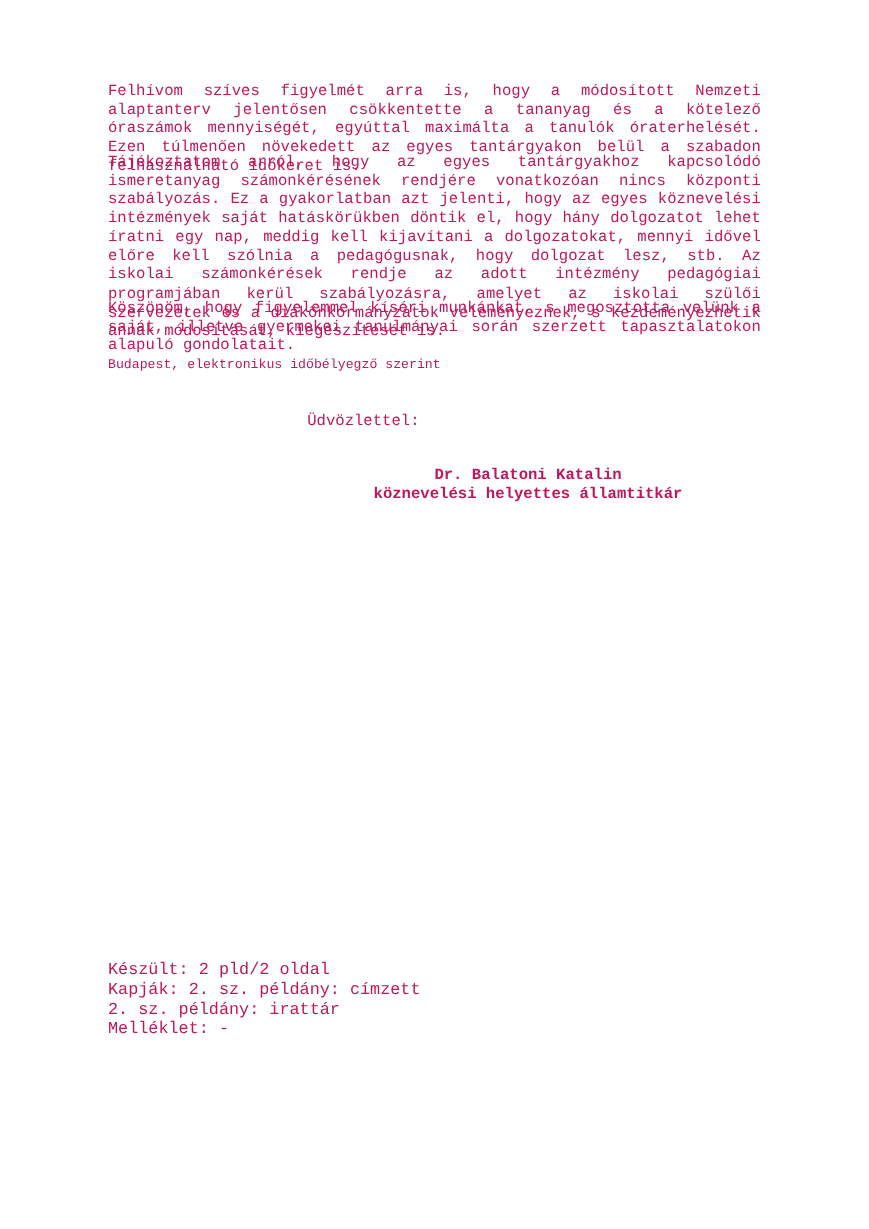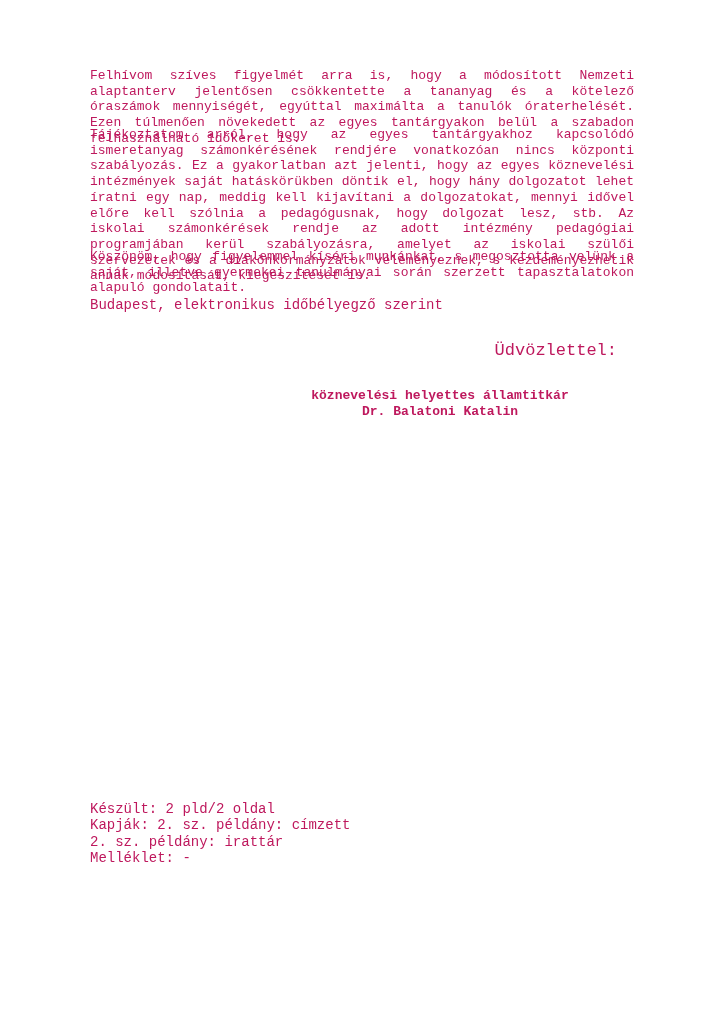--- a/index.html
+++ b/index.html
@@ -23,32 +23,32 @@
     width: 544px;
     font-size: 13px;
     line-height: 15.7px;
     text-align: justify;
     margin: 0;
   }
   .single-line {
     position: absolute;
     left: 90px;
     width: 544px;
-    font-size: 14px;
+    font-size: 11px;
     line-height: 15.7px;
     text-align: left;
     margin: 0;
   }
   .closing-block {
     position: absolute;
-    left: 229px;
+    left: 256px;
     width: 388px;
-    font-size: 17px;
+    font-size: 13px;
     line-height: 15.7px;
-    text-align: right;
+    text-align: left;
     margin: 0;
   }
   .signature-block {
     position: absolute;
     left: 246px;
     width: 388px;
     font-size: 13px;
     line-height: 16px;
     text-align: center;
     font-weight: bold;
@@ -85,22 +85,22 @@
 
   <p class="body-text pos-p2">Tájékoztatom arról, hogy az egyes tantárgyakhoz kapcsolódó ismeretanyag számonkérésének rendjére vonatkozóan nincs központi szabályozás. Ez a gyakorlatban azt jelenti, hogy az egyes köznevelési intézmények saját hatáskörükben döntik el, hogy hány dolgozatot lehet íratni egy nap, meddig kell kijavítani a dolgozatokat, mennyi idővel előre kell szólnia a pedagógusnak, hogy dolgozat lesz, stb. Az iskolai számonkérések rendje az adott intézmény pedagógiai programjában kerül szabályozásra, amelyet az iskolai szülői szervezetek és a diákönkormányzatok véleményeznek, s kezdeményezhetik annak módosítását, kiegészítését is.</p>
 
   <p class="body-text pos-p3">Köszönöm, hogy figyelemmel kíséri munkánkat, s megosztotta velünk a saját, illetve gyermekei tanulmányai során szerzett tapasztalatokon alapuló gondolatait.</p>
 
   <p class="single-line pos-date">Budapest, elektronikus időbélyegző szerint</p>
 
   <p class="closing-block pos-salutation">Üdvözlettel:</p>
 
   <div class="signature-block pos-signature">
+    <span class="footer-line">Dr. Balatoni Katalin</span>
     <span class="footer-line">köznevelési helyettes államtitkár</span>
-    <span class="footer-line">Dr. Balatoni Katalin</span>
   </div>
 
   <div class="footer-block pos-footer">
     <span class="footer-line">Készült: 2 pld/2 oldal</span>
     <span class="footer-line">Kapják: 2. sz. példány: címzett</span>
     <span class="footer-line indented">2. sz. példány: irattár</span>
     <span class="footer-line">Melléklet: -</span>
   </div>
 
 </div>

